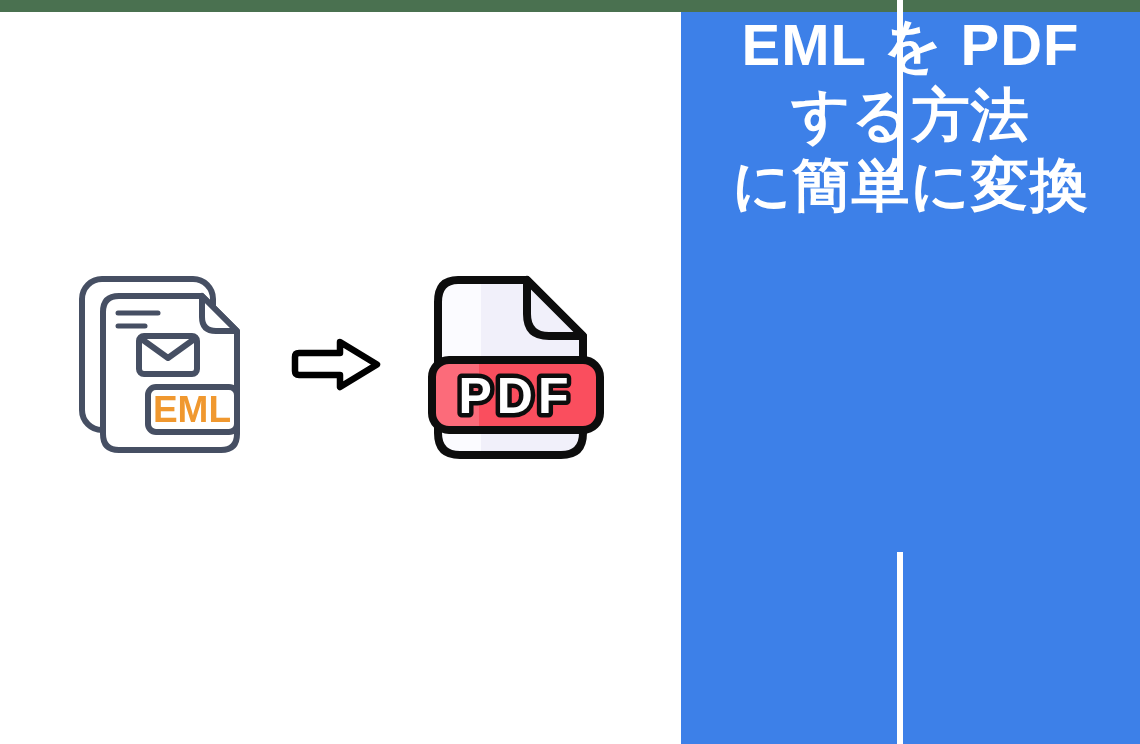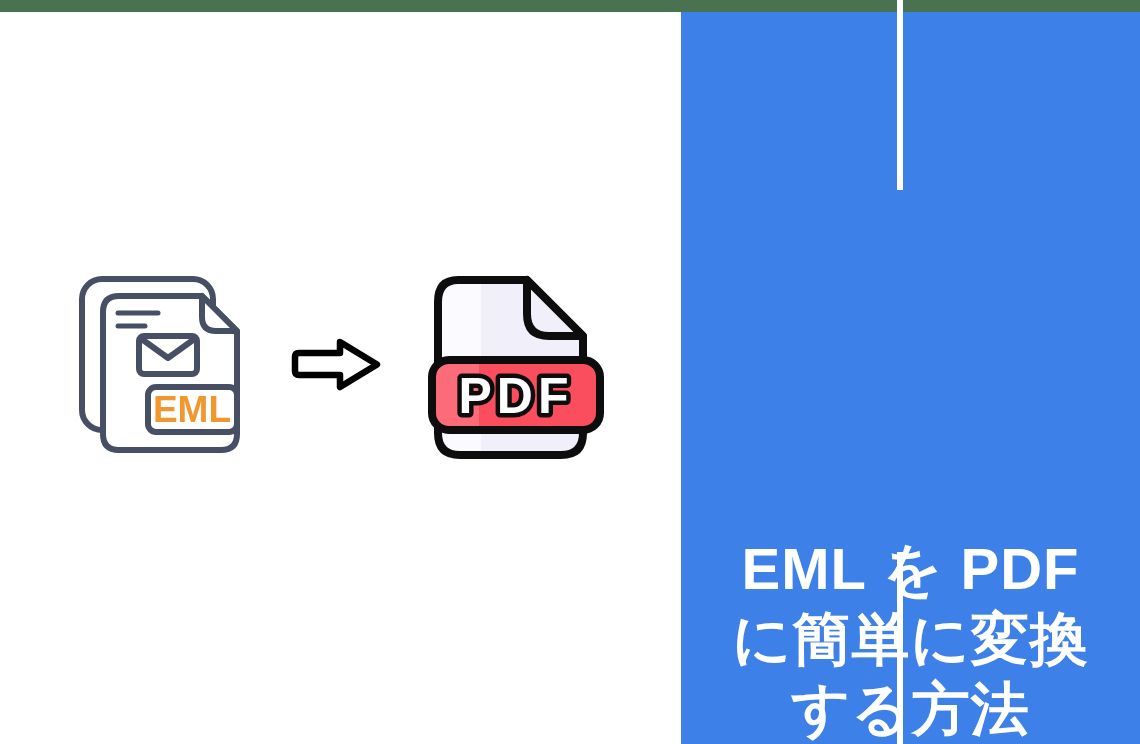--- a/index.html
+++ b/index.html
@@ -1,41 +1,41 @@
 <!DOCTYPE html>
 <html><head>
 <meta charset="utf-8">
 <style>
   html,body{margin:0;padding:0;background:#e8e8e8;font-family:"Liberation Sans","DejaVu Sans",sans-serif;}
   .canvas{position:relative;width:1140px;height:744px;background:#ffffff;overflow:hidden;margin:0 auto;}
   .top-bar{position:absolute;left:0;top:0;width:1140px;height:12px;background:#4A7150;z-index:3;}
   .blue-panel{position:absolute;left:681px;top:0;width:459px;height:744px;background:#3D80E8;z-index:1;
-              display:flex;align-items:flex-end;justify-content:center;}
+              display:flex;align-items:flex-start;justify-content:center;}
   .title{ text-align:center;color:#ffffff;font-weight:bold;font-size:58px;line-height:70px;
           padding-top:10px;letter-spacing:1px;white-space:nowrap;}
   .divider{position:absolute;left:897px;width:6px;background:#ffffff;z-index:4;}
   .divider.top{top:0;height:190px;}
   .divider.bottom{top:552px;height:192px;}
   .icon{position:absolute;z-index:2;}
   .icon.eml{left:78px;top:274px;}
   .icon.arrow{left:288px;top:336px;}
   .icon.pdf{left:425px;top:272px;}
 </style>
 </head>
 <body>
 
 <div class="canvas">
 
   <div class="top-bar"></div>
 
   <div class="blue-panel">
     <div class="title">
       <div>EML を PDF</div>
+      <div>する方法</div>
       <div>に簡単に変換</div>
-      <div>する方法</div>
     </div>
   </div>
 
   <div class="divider top"></div>
   <div class="divider bottom"></div>
 
   <svg class="icon eml" width="166" height="184" viewBox="0 0 166 184">
     <g fill="#ffffff" stroke="#464F63" stroke-width="6" stroke-linejoin="round" stroke-linecap="round">
       <rect x="4" y="5" width="131" height="151" rx="20"></rect>
       <path d="M 41,22 H 124 L 159,57 V 160 Q 159,176 143,176 H 41 Q 25,176 25,160 V 38 Q 25,22 41,22 Z"></path>

